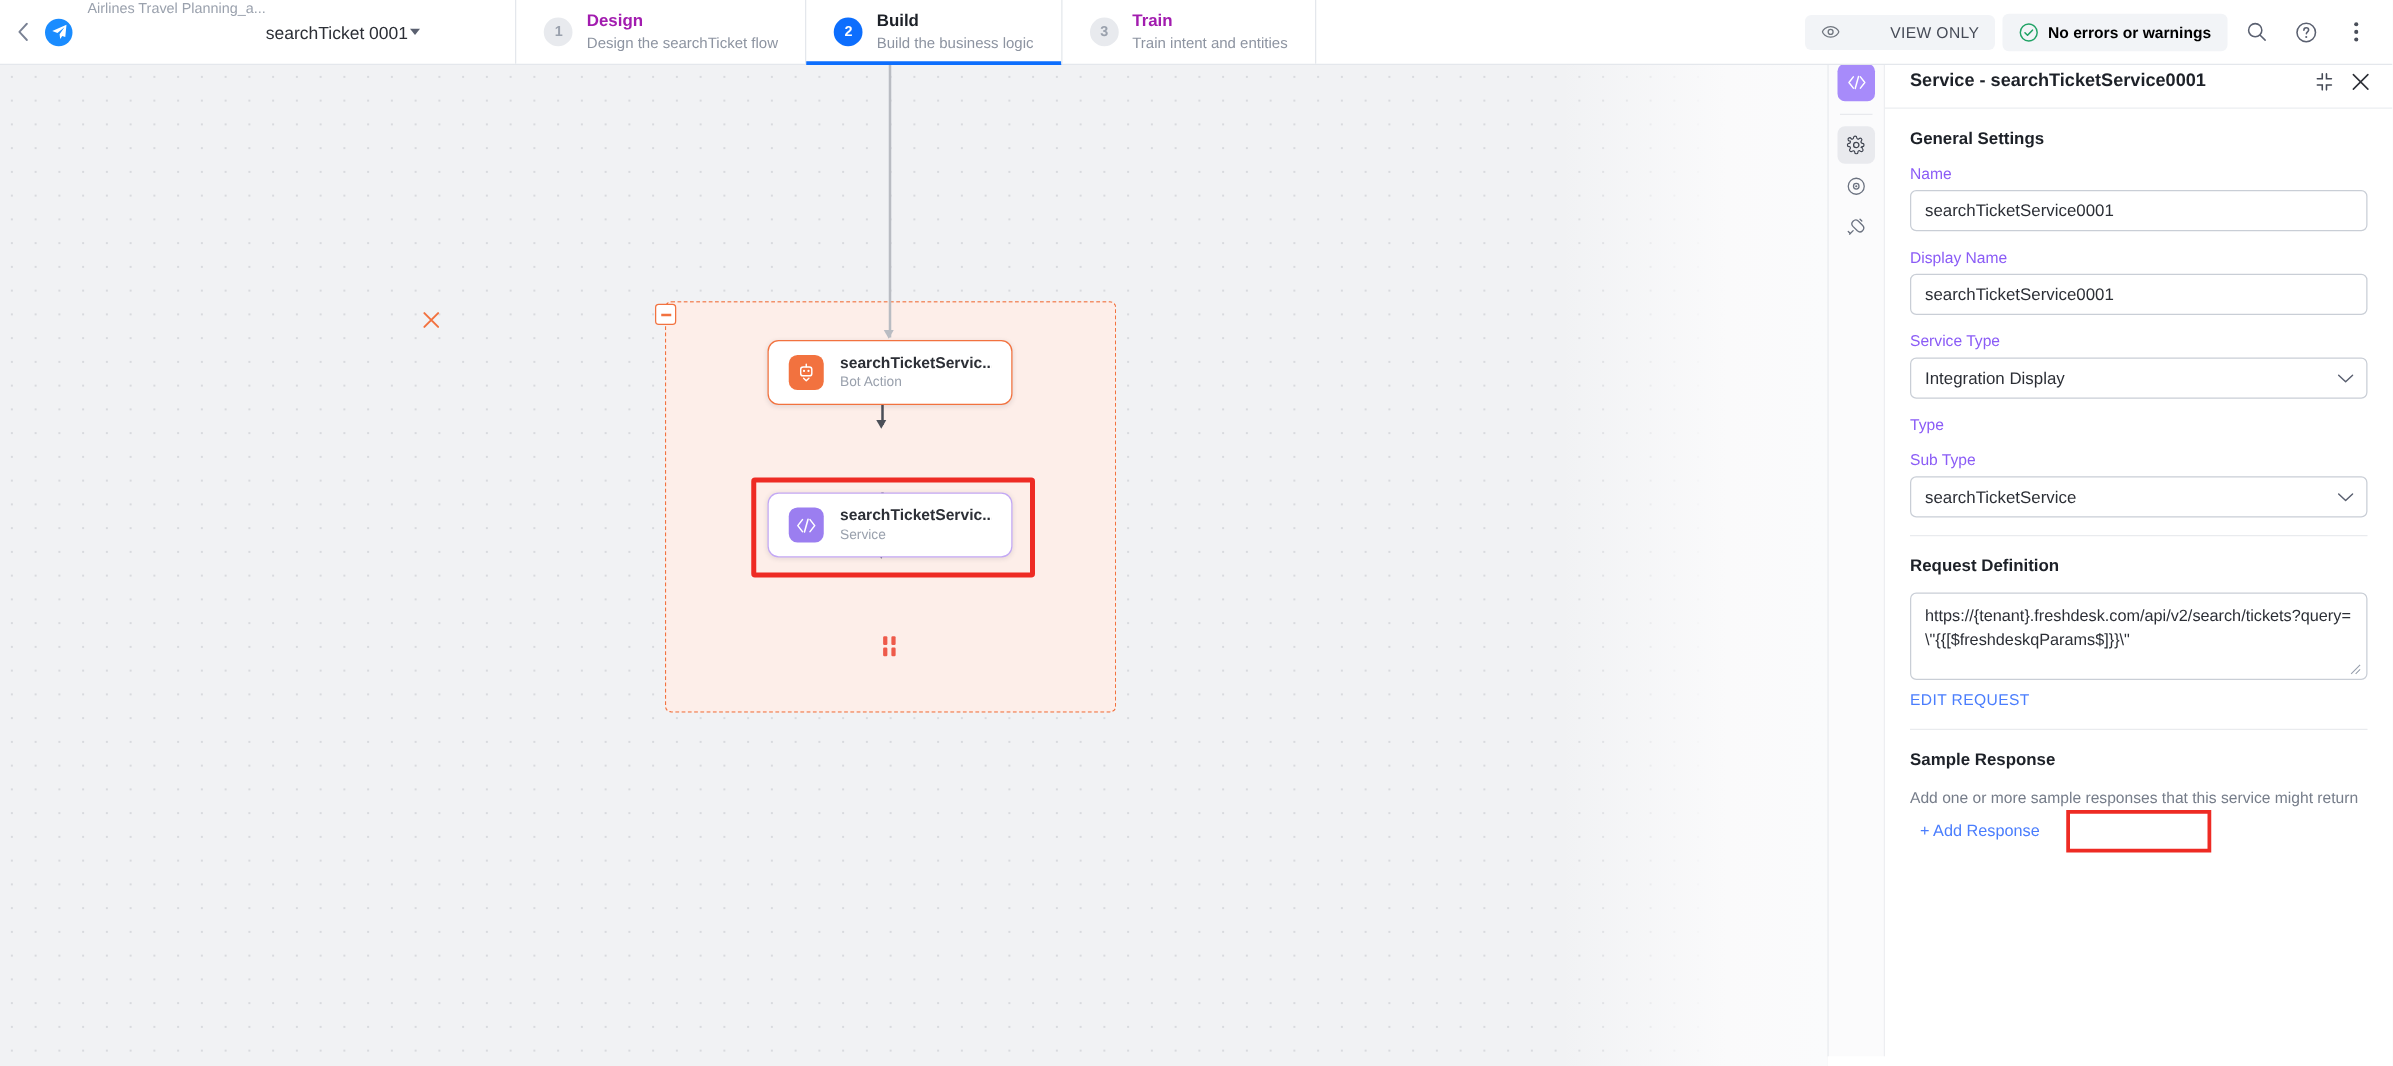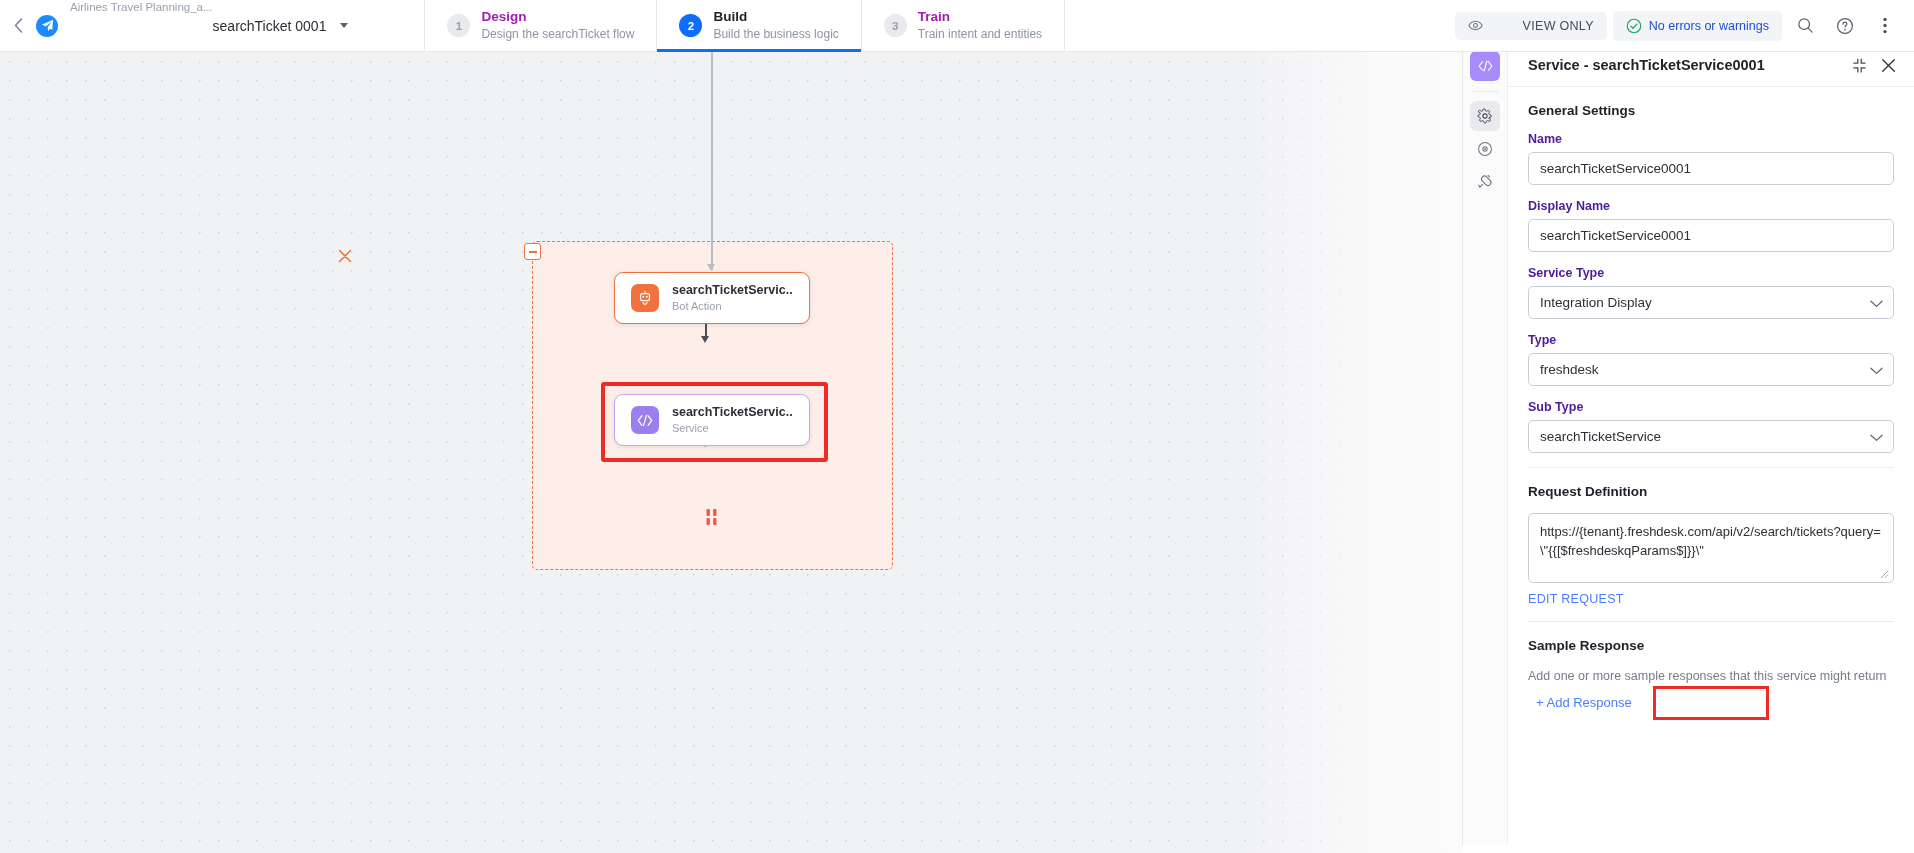--- a/index.html
+++ b/index.html
@@ -29,21 +29,21 @@
     box-shadow: 0 0 0 2px #ffffff;
   }
   .bot-logo svg { display: block; }
   .hdr-titles {
     display: flex; flex-direction: row; justify-content: center;
     padding-left: 2px; min-width: 230px;
   }
   .hdr-sub { font-size: 11.5px; color: #9aa1ad; line-height: 15px; }
   .hdr-main {
     font-size: 14px; color: #2c2f36; line-height: 18px;
-    display: flex; align-items: center; gap: 14px; cursor: pointer;
+    display: flex; align-items: center; gap: 2px; cursor: pointer;
   }
   .caret-dn {
     width: 0; height: 0; border-left: 4px solid transparent;
     border-right: 4px solid transparent; border-top: 5px solid #5a6070;
     display: inline-block;
   }
 
   .steps { display: flex; align-items: stretch; margin-left: 76px; }
   .step {
     display: flex; align-items: center; gap: 11px;
@@ -71,21 +71,21 @@
   .hdr-right {
     margin-left: auto; display: flex; align-items: center;
     gap: 6px; padding-right: 12px;
   }
   .pill {
     display: flex; align-items: center; gap: 7px;
     background: #f2f4f7; border-radius: 5px;
     padding: 7px 13px; font-size: 12.5px; cursor: pointer;
   }
   .pill.view-only { color: #464b57; letter-spacing: .3px; gap: 40px; }
-  .pill.status { color: #1d4ed8; font-weight: normal; }
+  .pill.status { color: #000000; font-weight: bold; }
   .icon-btn {
     width: 34px; height: 34px; display: flex; align-items: center;
     justify-content: center; color: #5a6070; cursor: pointer; border-radius: 5px;
   }
 
   
   .canvas {
     position: absolute; top: 52px; left: 0; width: 1462px; height: 801px;
     background-color: #f1f2f4;
     background-image: radial-gradient(#d8dade 1px, transparent 1px);
@@ -186,21 +186,21 @@
     height: 43px; flex: none; display: flex; align-items: center;
     padding: 0 18px 0 20px; border-bottom: 1px solid #eceef1;
   }
   .panel-title { font-size: 14.5px; font-weight: bold; color: #1d2128; }
   .panel-head-actions { margin-left: auto; display: flex; align-items: center; gap: 14px; }
   .ph-btn { color: #454a56; cursor: pointer; display: flex; align-items: center; }
 
   .panel-scroll { flex: 1; overflow: hidden; padding: 16px 20px 12px 20px; }
   .sec-title { font-size: 13.5px; font-weight: bold; color: #1d2128; margin-bottom: 14px; }
   .field { margin-bottom: 14px; }
-  .field-label { font-size: 12.5px; color: #4c1d95; margin-bottom: 6px; display: block; font-weight: bold; }
+  .field-label { font-size: 12.5px; color: #8b5cf6; margin-bottom: 6px; display: block; }
   .input {
     width: 100%; height: 33px; border: 1px solid #c9ced6; border-radius: 5px;
     padding: 0 11px; font-size: 13.5px; color: #2c2f36;
     font-family: "Liberation Sans", sans-serif; background: #ffffff;
     display: flex; align-items: center;
   }
   .select { position: relative; }
   .select .chev {
     position: absolute; right: 11px; top: 50%; transform: translateY(-50%);
     pointer-events: none; color: #5a6070;
@@ -458,28 +458,20 @@
           <span class="chev">
             <svg width="13" height="8" viewBox="0 0 14 8" fill="none">
                 <path d="M1 1l6 5.6L13 1" stroke="#5a6070" stroke-width="1.3" stroke-linecap="round" stroke-linejoin="round"></path>
               </svg>
           </span>
         </div>
       </div>
 
       <div class="field">
         <label class="field-label">Type</label>
-        <div class="select">
-          <div class="input">freshdesk</div>
-          <span class="chev">
-            <svg width="13" height="8" viewBox="0 0 14 8" fill="none">
-                <path d="M1 1l6 5.6L13 1" stroke="#5a6070" stroke-width="1.3" stroke-linecap="round" stroke-linejoin="round"></path>
-              </svg>
-          </span>
-        </div>
       </div>
 
       <div class="field">
         <label class="field-label">Sub Type</label>
         <div class="select">
           <div class="input">searchTicketService</div>
           <span class="chev">
             <svg width="13" height="8" viewBox="0 0 14 8" fill="none">
                 <path d="M1 1l6 5.6L13 1" stroke="#5a6070" stroke-width="1.3" stroke-linecap="round" stroke-linejoin="round"></path>
               </svg>

